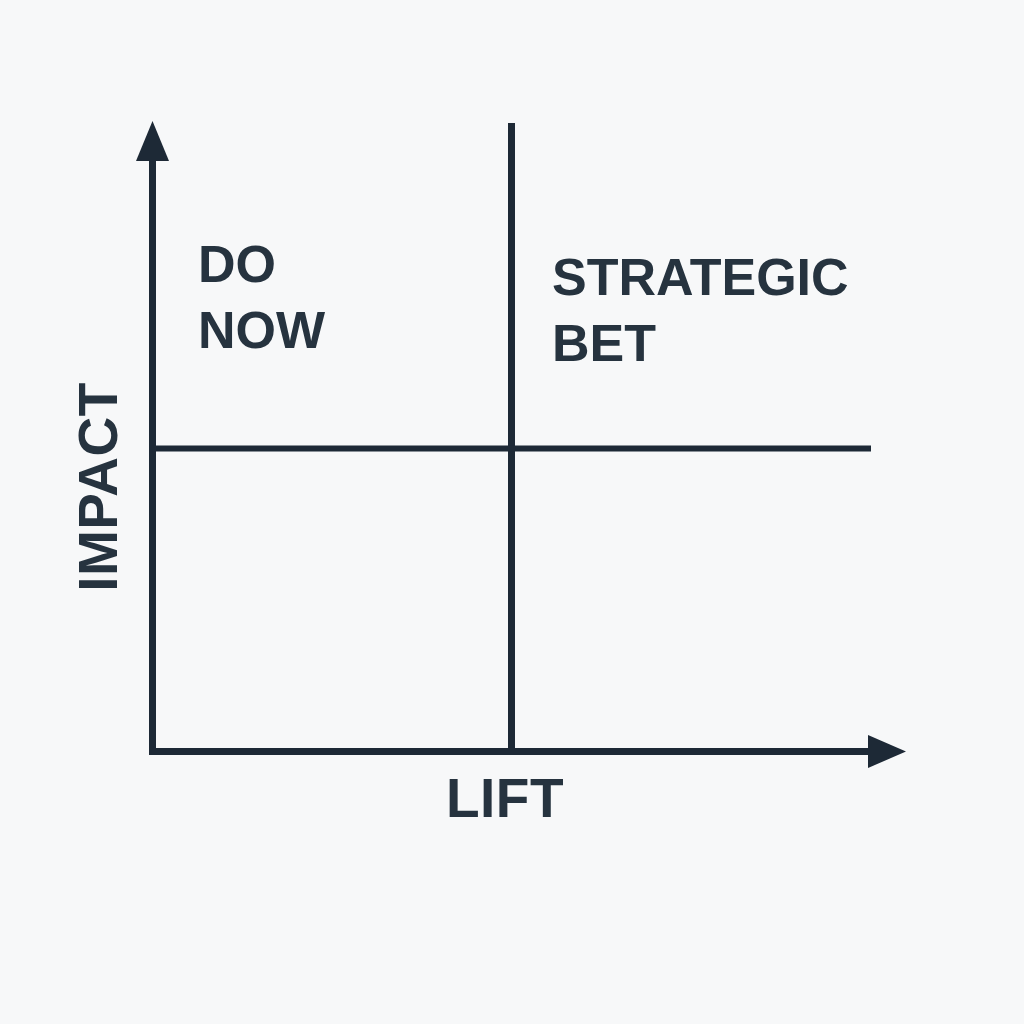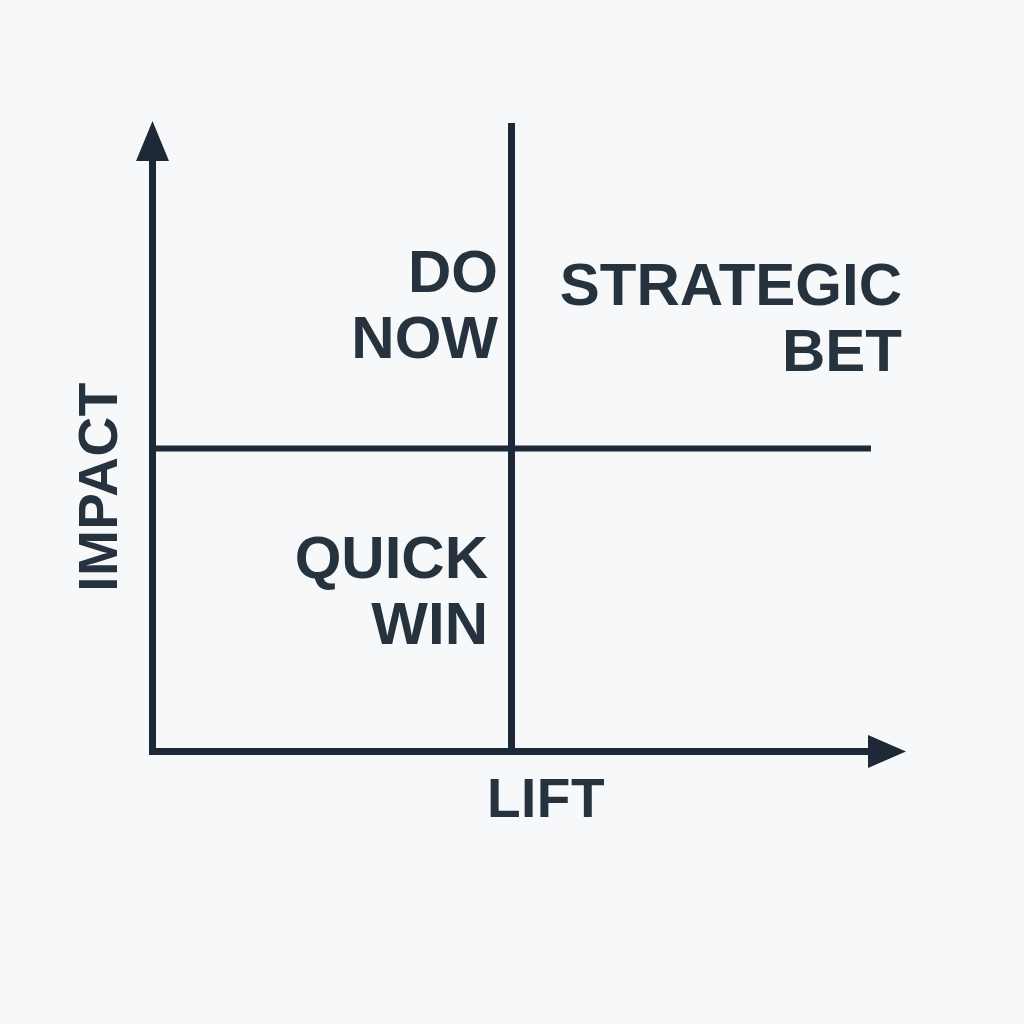--- a/index.html
+++ b/index.html
@@ -29,46 +29,45 @@
   }
   .axes-svg line {
     stroke: var(--line);
   }
   .axes-svg polygon {
     fill: var(--line);
   }
   .quad-label {
     position: absolute;
     font-weight: bold;
-    font-size: 60px;
+    font-size: 52px;
     line-height: 66px;
     color: var(--text);
-    text-align: right;
+    text-align: left;
     white-space: pre-line;
     letter-spacing: 0px;
-    margin-top: 8px;
   }
   .axis-label {
     position: absolute;
     font-weight: bold;
     font-size: 55px;
     color: var(--text);
     letter-spacing: 0.5px;
   }
   .y-axis-label {
     left: 98px;
     top: 487px;
     transform: translate(-50%, -50%) rotate(-90deg);
     white-space: nowrap;
   }
   .x-axis-label {
     left: 405px;
     top: 766px;
     width: 200px;
-    text-align: right;
+    text-align: center;
   }
   .quad-top-left    { left: 198px; top: 231px; width: 300px; }
   .quad-top-right   { left: 552px; top: 244px; width: 350px; }
   .quad-bottom-left { left: 188px; top: 517px; width: 300px; }
   .quad-bottom-right{ left: 571px; top: 527px; width: 300px; }
 </style>
 </head>
 <body>
 
 <div class="canvas">
@@ -87,21 +86,19 @@
 
     <line x1="152" y1="448.5" x2="871" y2="448.5" stroke-width="6"></line>
   </svg>
 
   <div class="quad-label quad-top-left">DO
 NOW</div>
 
   <div class="quad-label quad-top-right">STRATEGIC
 BET</div>
 
-  <div class="quad-label quad-bottom-left">QUICK
-WIN</div>
 
 
   <div class="axis-label y-axis-label">IMPACT</div>
 
   <div class="axis-label x-axis-label">LIFT</div>
 
 </div>
 
 </body></html>

